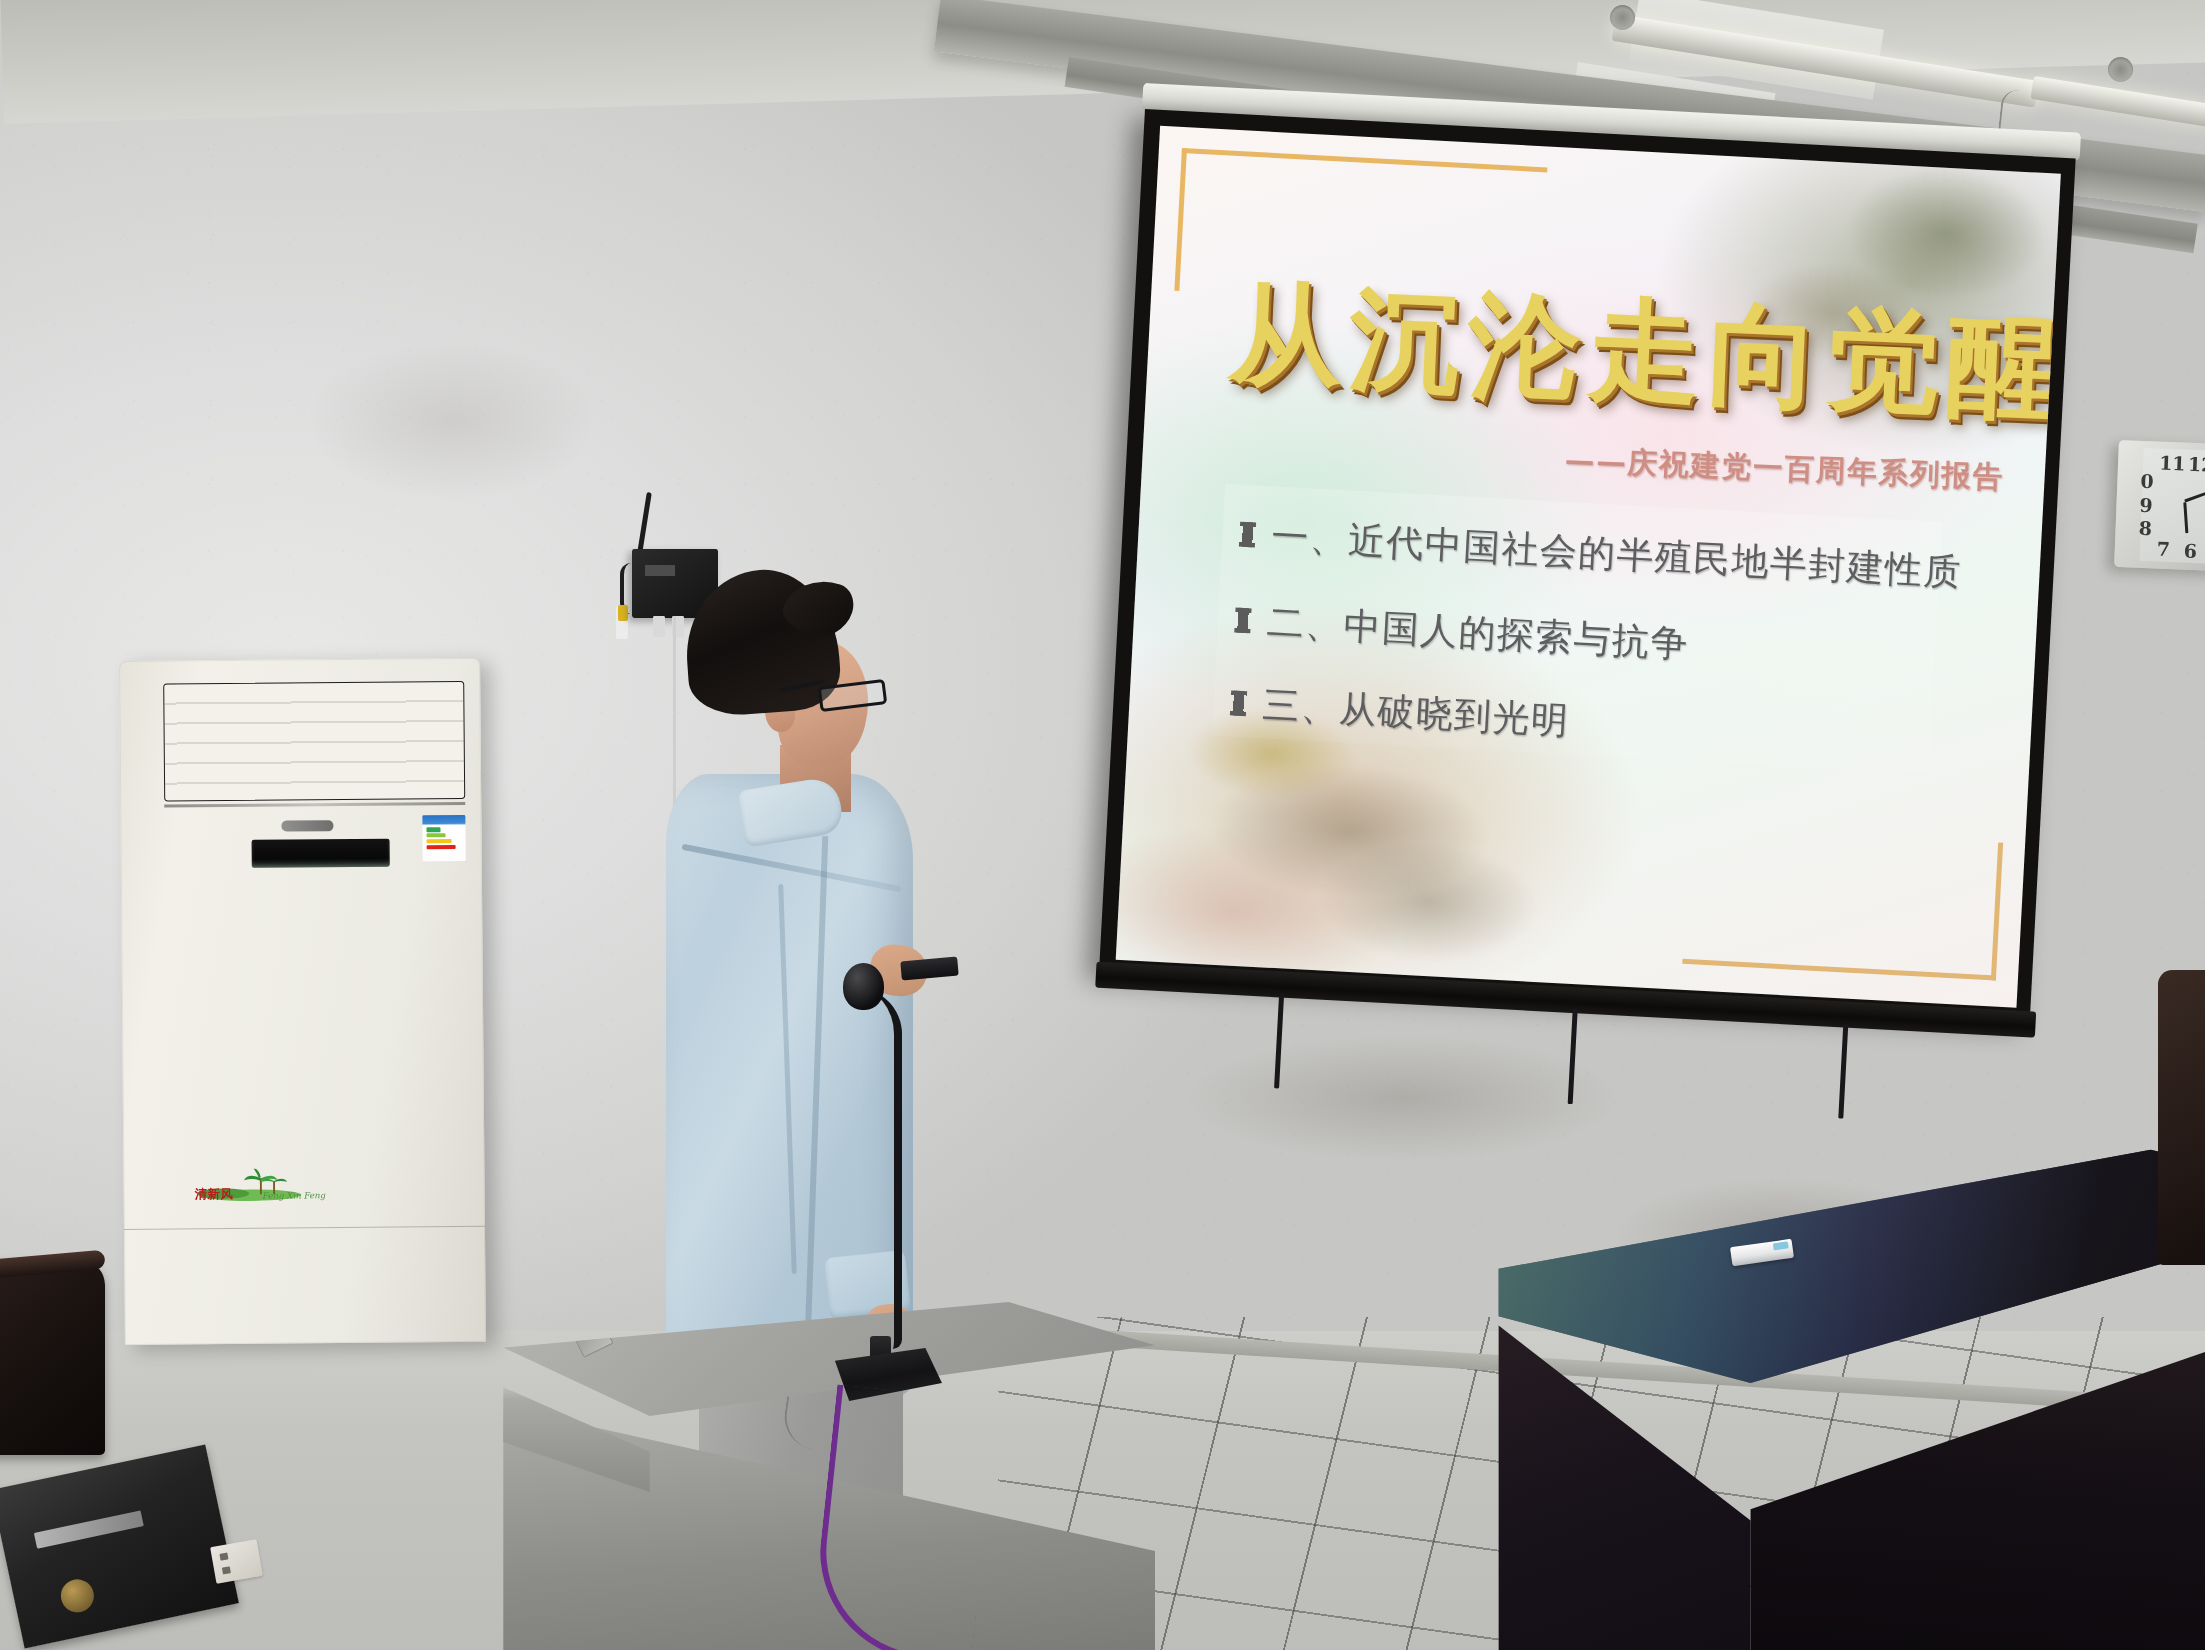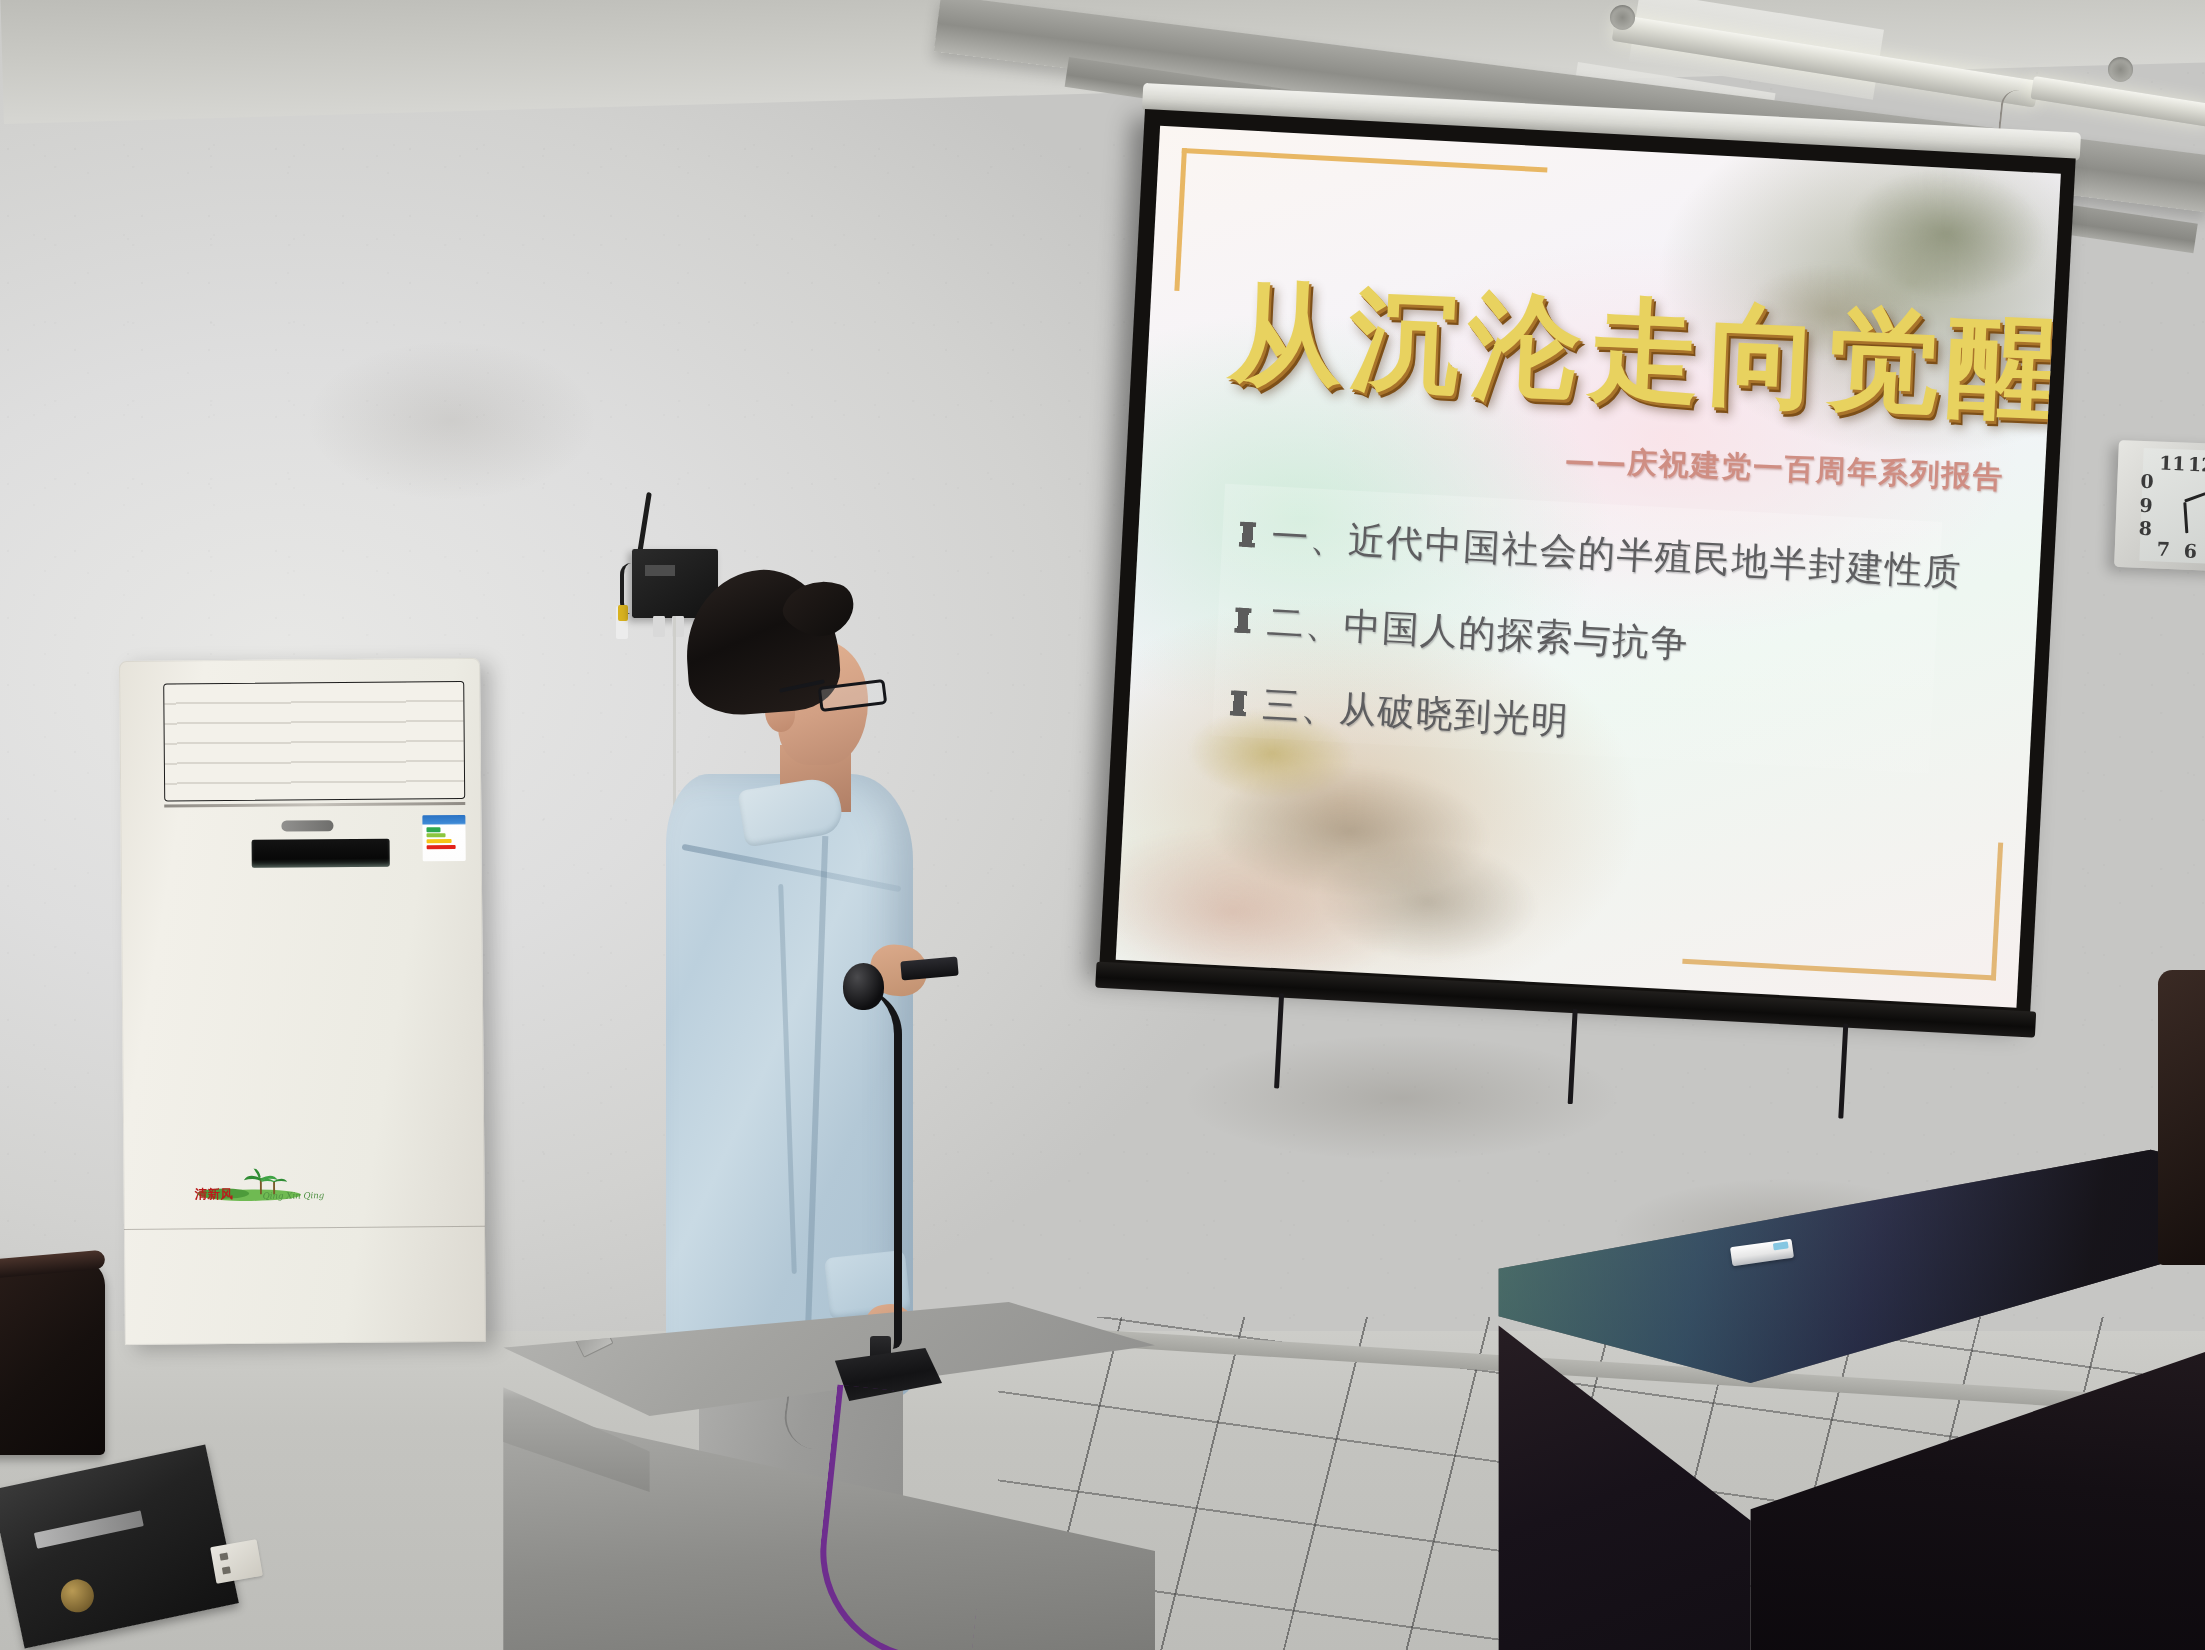--- a/index.html
+++ b/index.html
@@ -604,21 +604,21 @@
       <ellipse cx="60" cy="52" rx="55" ry="11" fill="#4d9b3a"></ellipse>
       <path d="M140 54 L140 20" stroke="#7a5a28" stroke-width="4" fill="none"></path>
       <path d="M168 54 L168 26" stroke="#7a5a28" stroke-width="4" fill="none"></path>
       <path d="M140 20 q-26 -12 -36 4 q22 -6 36 2z" fill="#2f8c34"></path>
       <path d="M140 20 q26 -12 36 4 q-22 -6 -36 2z" fill="#3fa344"></path>
       <path d="M140 18 q-4 -18 -18 -22 q10 12 14 24z" fill="#2f8c34"></path>
       <path d="M168 26 q-20 -10 -28 2 q16 -4 28 1z" fill="#3fa344"></path>
       <path d="M168 26 q20 -10 28 2 q-16 -4 -28 1z" fill="#2f8c34"></path>
     </svg>
     <div class="ac-palm-text">清新风</div>
-    <div class="ac-palm-en">Qing Xin Qing</div>
+    <div class="ac-palm-en">Feng Xin Feng</div>
     <div class="ac-seam"></div>
   </div>
 
   <div id="presenter">
     <div class="p-shirt"></div>
     <div class="p-yoke"></div>
     <div class="p-placket"></div>
     <div class="p-sleeve-seam"></div>
     <div class="p-pants"></div>
     <div class="p-pocket"></div>

